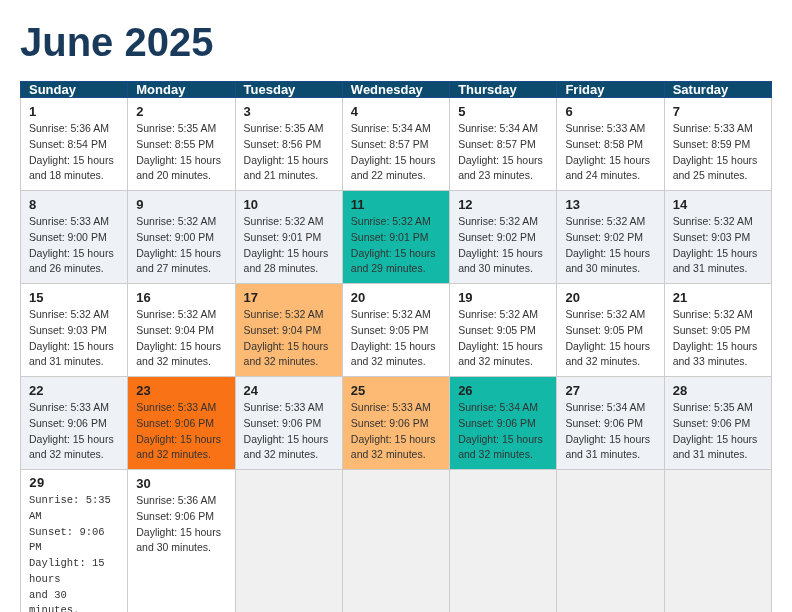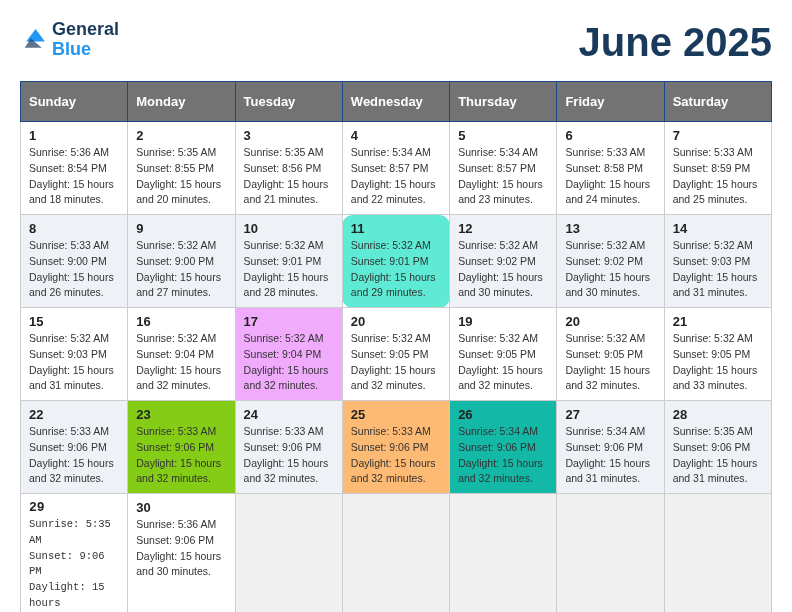--- a/index.html
+++ b/index.html
@@ -42,23 +42,23 @@
     .subtitle {
       font-size: 16px;
       color: #1a3a5c;
     }
     .calendar {
       width: 100%;
       border-collapse: collapse;
       border: 1px solid #ccc;
     }
     .calendar th {
-      background: #737373;
+      background: #0c4a6e;
       color: #fff;
-      padding: 12px 8px;
+      padding: 0 8px;
       font-size: 13px;
       font-weight: bold;
       text-align: left;
       border: 1px solid #1a4a8a;
     }
     .calendar td {
       vertical-align: top;
       padding: 6px 8px;
       border: 1px solid #ccc;
       background: #fff;
@@ -80,30 +80,20 @@
     .day-info {
       font-size: 10.5px;
       color: #333;
       line-height: 1.5;
     }
   </style>
 </head>
 <body>
 
 <div class="header">
-  <div class="logo">
-    <svg class="logo-icon" viewBox="0 0 36 36">
-      <polygon points="20,4 32,20 8,20" fill="#2196f3"></polygon>
-      <polygon points="14,16 28,28 6,28" fill="#1a3a5c" opacity="0.7"></polygon>
-    </svg>
-    <div class="logo-text">
-      <span style="color:#1a3a5c;">General</span><br>
-      <span style="color:#2196f3;">Blue</span>
-    </div>
-  </div>
   <div class="title-block">
     <div class="main-title">June 2025</div>
   </div>
 </div>
 
 <table class="calendar">
   <thead>
     <tr>
     <th>Sunday</th>
         <th>Monday</th>
@@ -181,21 +171,21 @@
 Daylight: 15 hours
 and 27 minutes.</div>
         </td>
         <td style="background: rgb(238, 242, 247);">
           <span class="day-number">10</span>
           <div class="day-info" style="white-space: pre-line;">Sunrise: 5:32 AM
 Sunset: 9:01 PM
 Daylight: 15 hours
 and 28 minutes.</div>
         </td>
-        <td style="background: #5eead4; border-radius: 11px;">
+        <td style="background: #14b8a6;">
           <span class="day-number">11</span>
           <div class="day-info" style="white-space: pre-line;">Sunrise: 5:32 AM
 Sunset: 9:01 PM
 Daylight: 15 hours
 and 29 minutes.</div>
         </td>
         <td style="background: rgb(238, 242, 247);">
           <span class="day-number">12</span>
           <div class="day-info" style="white-space: pre-line;">Sunrise: 5:32 AM
 Sunset: 9:02 PM
@@ -225,21 +215,21 @@
 Daylight: 15 hours
 and 31 minutes.</div>
         </td>
         <td style="background: rgb(255, 255, 255);">
           <span class="day-number">16</span>
           <div class="day-info" style="white-space: pre-line;">Sunrise: 5:32 AM
 Sunset: 9:04 PM
 Daylight: 15 hours
 and 32 minutes.</div>
         </td>
-        <td style="background: #f0abfc; margin-left: 10px;">
+        <td style="background: #fdba74; margin-left: 10px;">
           <span class="day-number">17</span>
           <div class="day-info" style="white-space: pre-line;">Sunrise: 5:32 AM
 Sunset: 9:04 PM
 Daylight: 15 hours
 and 32 minutes.</div>
         </td>
         <td style="background: rgb(255, 255, 255);">
           <span class="day-number">20</span>
           <div class="day-info" style="white-space: pre-line;">Sunrise: 5:32 AM
 Sunset: 9:05 PM
@@ -269,21 +259,21 @@
         </td>
       </tr>
       <tr>
         <td style="background: rgb(238, 242, 247);">
           <span class="day-number">22</span>
           <div class="day-info" style="white-space: pre-line;">Sunrise: 5:33 AM
 Sunset: 9:06 PM
 Daylight: 15 hours
 and 32 minutes.</div>
         </td>
-        <td style="background: #84cc16;">
+        <td style="background: #f97316;">
           <span class="day-number">23</span>
           <div class="day-info" style="white-space: pre-line;">Sunrise: 5:33 AM
 Sunset: 9:06 PM
 Daylight: 15 hours
 and 32 minutes.</div>
         </td>
         <td style="background: rgb(238, 242, 247);">
           <span class="day-number">24</span>
           <div class="day-info" style="white-space: pre-line;">Sunrise: 5:33 AM
 Sunset: 9:06 PM

